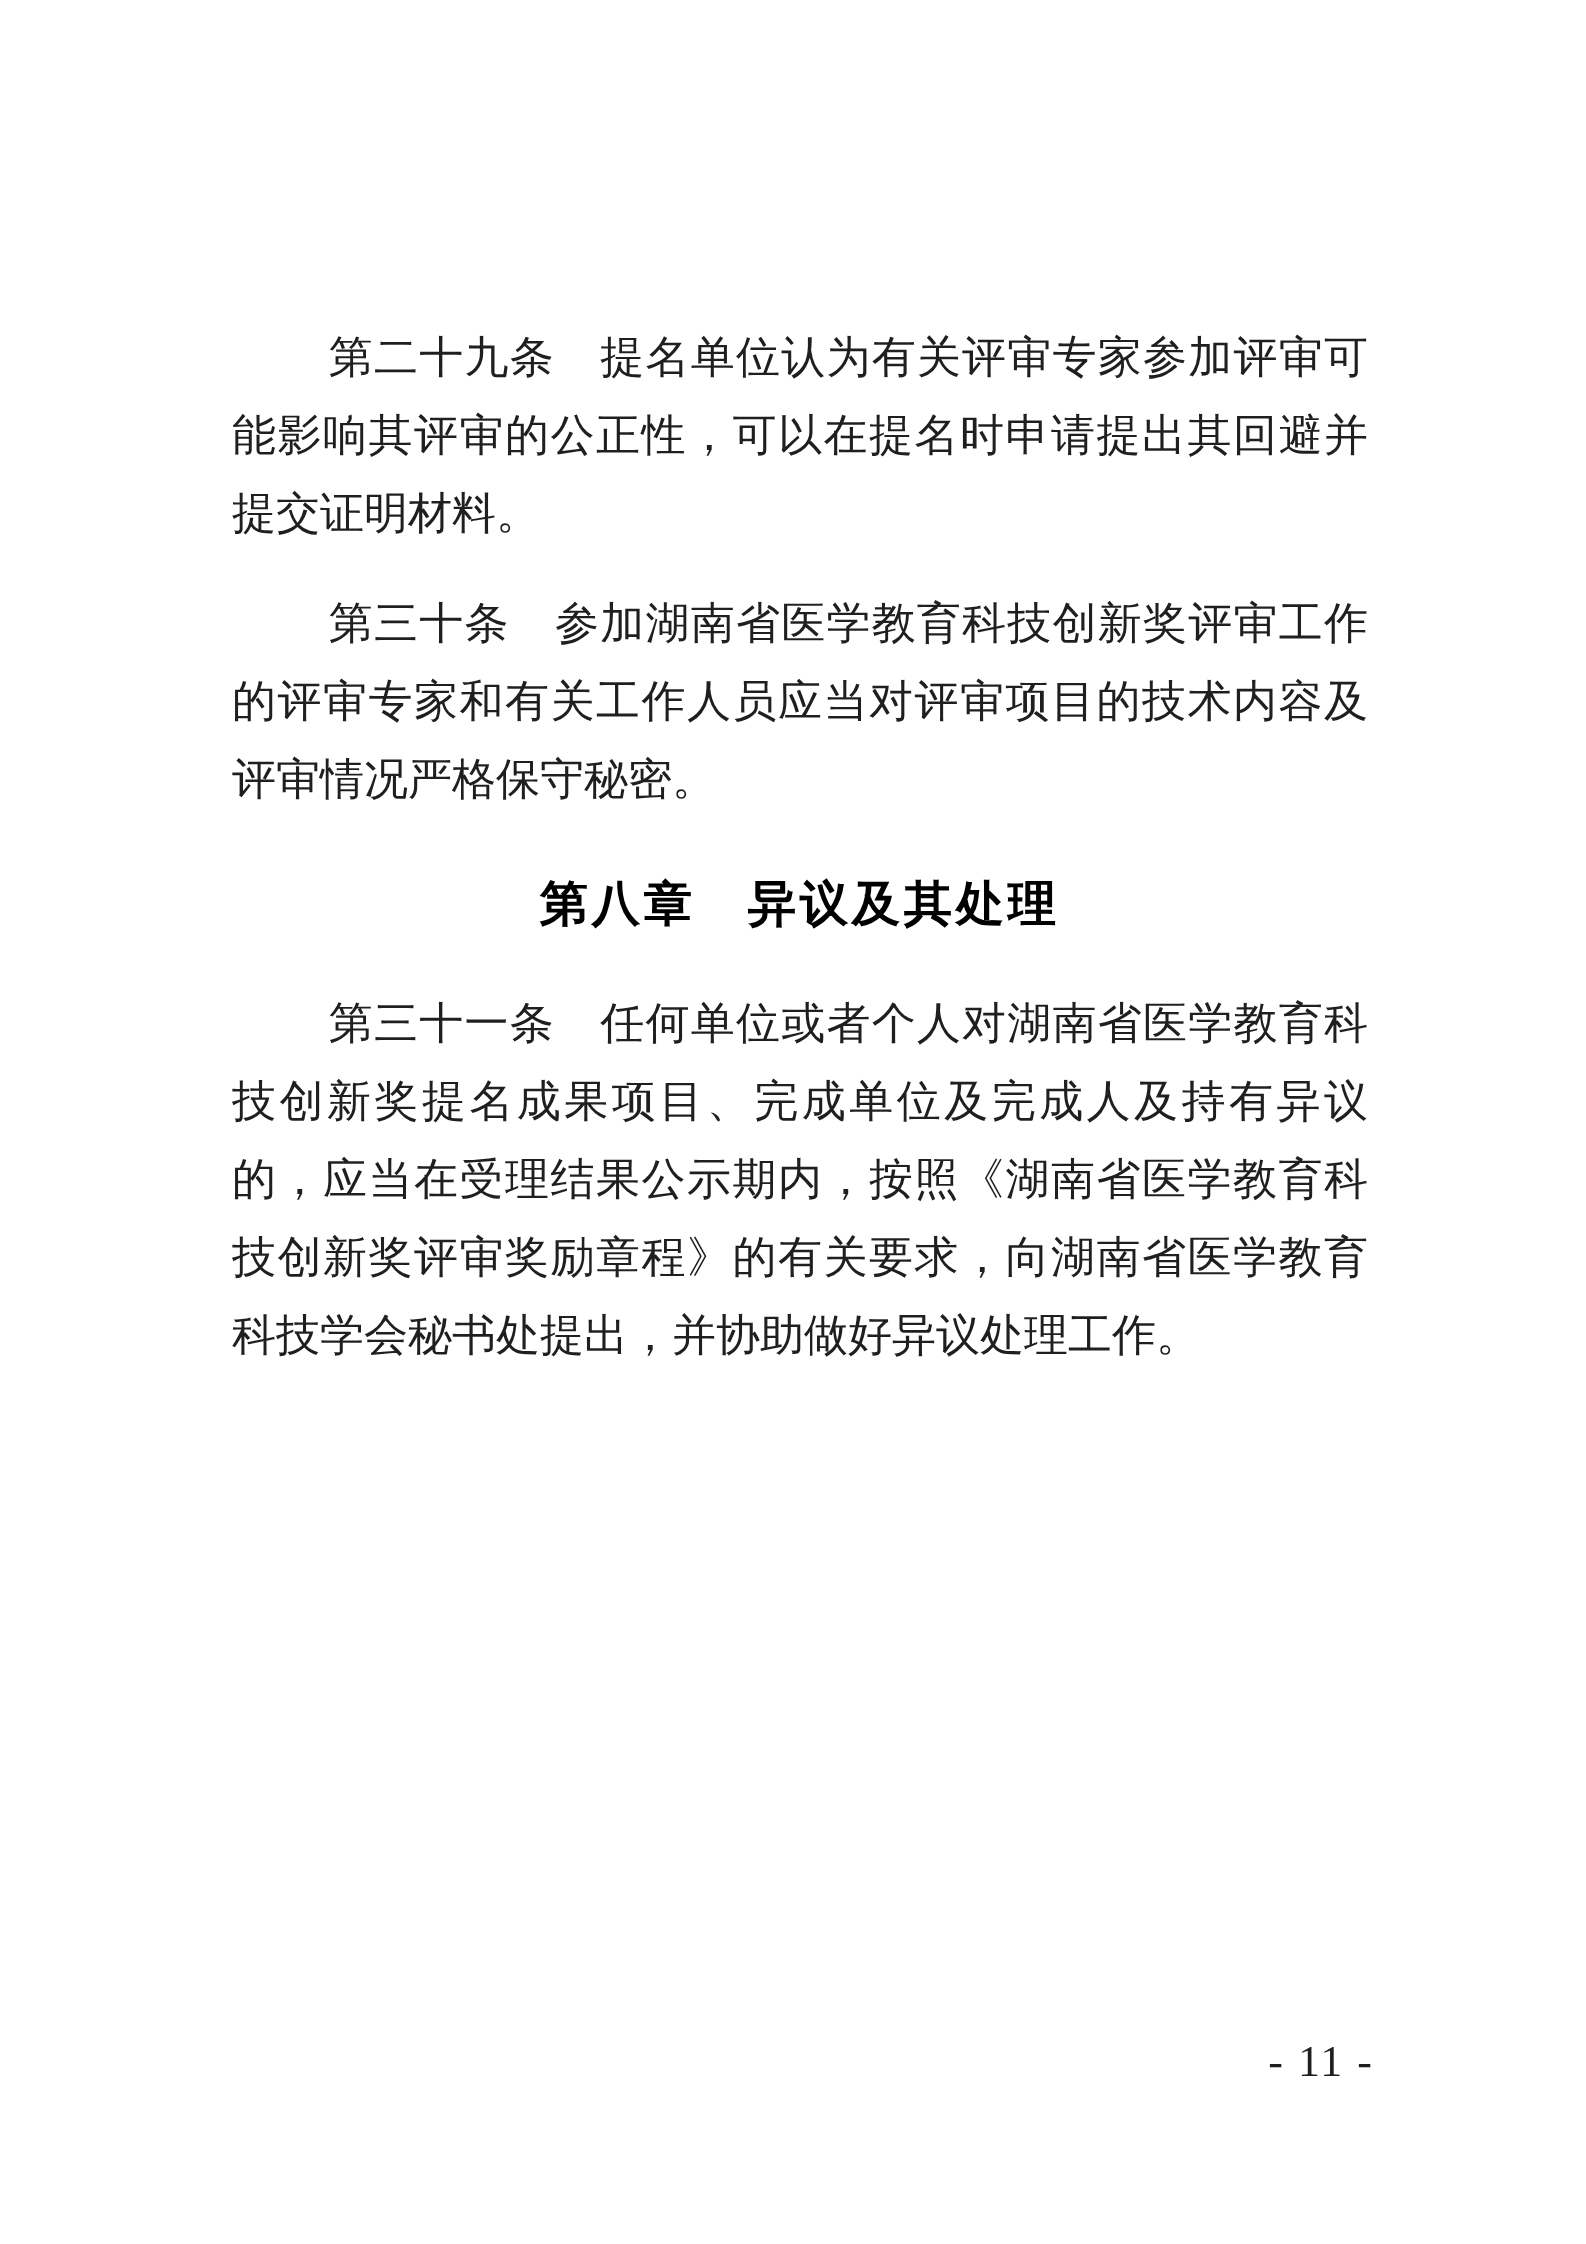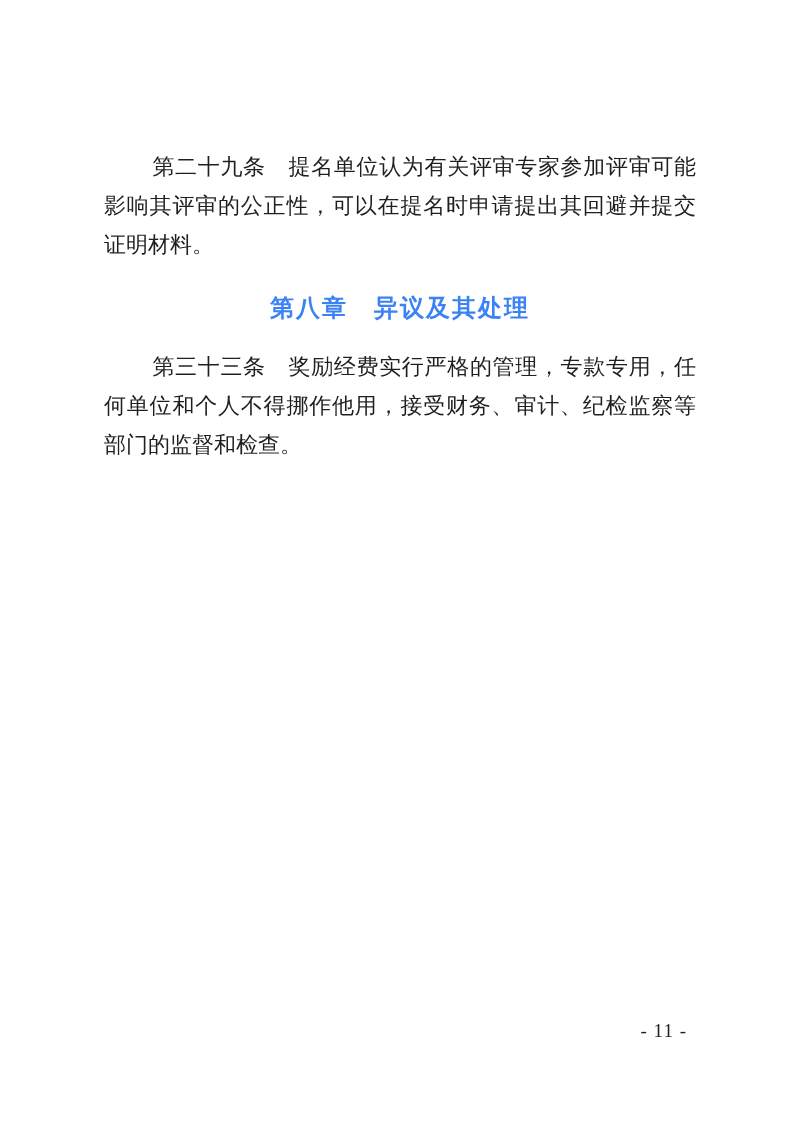--- a/index.html
+++ b/index.html
@@ -20,52 +20,53 @@
     inset: 0;
     background: #ffffff;
   }
   .content {
     position: absolute;
     left: 100px;
     top: 143px;
     width: 600px;
   }
   .body-para {
-    margin: 4px;
+    margin: 16px;
     font-size: 22px;
     line-height: 39px;
     text-align: justify;
     text-justify: inter-character;
     text-indent: 2.2em;
     letter-spacing: 0;
   }
   .chapter-heading {
     margin: 24px 0 20px 0;
     font-size: 24px;
     line-height: 39px;
     font-weight: bold;
     text-align: center;
     text-indent: 0;
     font-family: "Liberation Sans", "DejaVu Sans", sans-serif;
     letter-spacing: 2px;
-    color: #3b82f6;
+    color: #000000;
   }
   .page-number {
     position: absolute;
     top: 1018px;
     right: 106px;
-    font-size: 19px;
+    font-size: 22px;
     line-height: 26px;
     letter-spacing: 1px;
     color: #1f1f1f;
   }
 </style>
 </head>
 <body>
 
 <div class="page">
   <main class="content">
     <p class="body-para">第二十九条　提名单位认为有关评审专家参加评审可能影响其评审的公正性，可以在提名时申请提出其回避并提交证明材料。</p>
+    <p class="body-para">第三十条　参加湖南省医学教育科技创新奖评审工作的评审专家和有关工作人员应当对评审项目的技术内容及评审情况严格保守秘密。</p>
     <h2 class="chapter-heading">第八章　异议及其处理</h2>
-    <p class="body-para">第三十三条　奖励经费实行严格的管理，专款专用，任何单位和个人不得挪作他用，接受财务、审计、纪检监察等部门的监督和检查。</p>
+    <p class="body-para">第三十一条　任何单位或者个人对湖南省医学教育科技创新奖提名成果项目、完成单位及完成人及持有异议的，应当在受理结果公示期内，按照《湖南省医学教育科技创新奖评审奖励章程》的有关要求，向湖南省医学教育科技学会秘书处提出，并协助做好异议处理工作。</p>
   </main>
   <div class="page-number">- 11 -</div>
 </div>
 
 </body></html>

